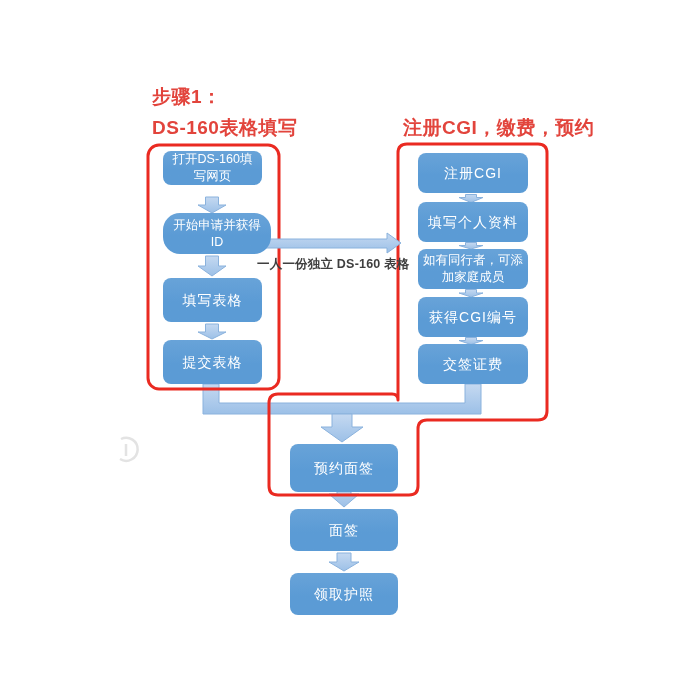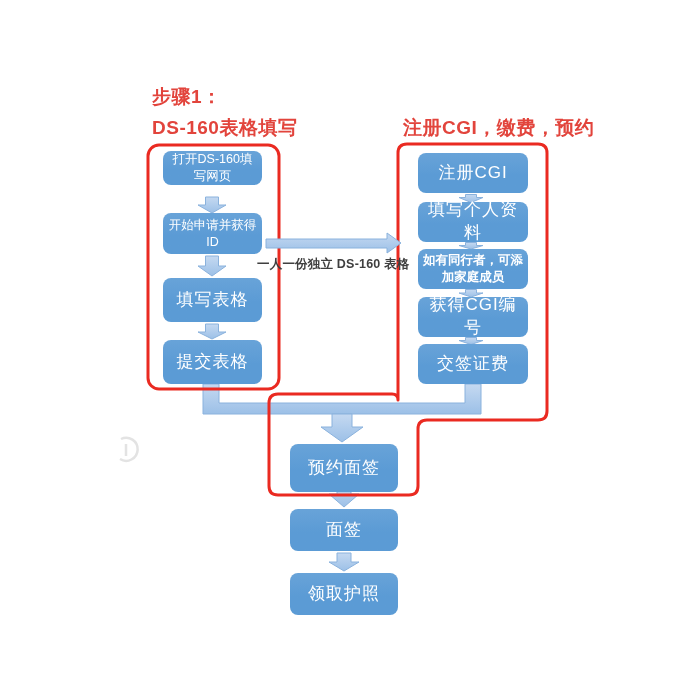--- a/index.html
+++ b/index.html
@@ -22,21 +22,21 @@
   .gstop1{stop-color:var(--c-connector-top,#c5d9f1);}
   .gstop2{stop-color:var(--c-connector-bottom,#9cc0e7);}
   .redline{fill:none;stroke:var(--c-red-outline,#ea2a21);stroke-width:3;stroke-linejoin:round;}
   .wmark{fill:none;stroke:var(--c-watermark,#e3e3e3);stroke-width:2.5;}
   .hdr{position:absolute;z-index:4;color:var(--c-red-text,#e2443c);font-size:19px;font-weight:bold;white-space:nowrap;letter-spacing:0.5px;}
   .fbox{position:absolute;z-index:3;background:linear-gradient(180deg,
         color-mix(in srgb, var(--c-box-blue,#5b9bd5) 92%, #ffffff) 0%,
         var(--c-box-blue,#5b9bd5) 55%);
         background-color:var(--c-box-blue,#5b9bd5);
         border-radius:8px;display:flex;align-items:center;justify-content:center;
-        color:var(--c-box-text,#fff);font-size:17px;text-align:center;
+        color:var(--c-box-text,#fff);font-size:14px;text-align:center;
         line-height:1.35;padding:2px 5px;box-sizing:border-box;letter-spacing:1px;}
   .fbox.small-text{font-size:12.5px;letter-spacing:0;}
   .ann{position:absolute;z-index:4;color:var(--c-annotation-text,#3f3f3f);font-size:12.5px;
        font-weight:bold;white-space:nowrap;letter-spacing:0.2px;}
 </style>
 </head>
 <body>
 
 <div id="stage">
 
@@ -73,27 +73,27 @@
              Q 269 378 278 378 H 392 Q 398 378 398 384 Z"></path>
 
     <polygon class="conn" points="266,223 387,223 387,217 401,227 387,237 387,232 266,232"></polygon>
   </svg>
 
   <div class="hdr" style="left:152px;top:68px;">步骤1：</div>
   <div class="hdr" style="left:152px;top:99px;">DS-160表格填写</div>
   <div class="hdr" style="left:403px;top:99px;">注册CGI，缴费，预约</div>
 
   <div class="fbox small-text" style="left:163px;top:135px;width:99px;height:34px;">打开DS-160填写网页</div>
-  <div class="fbox small-text" style="left:163px;top:197px;width:99px;height:41px;">开始申请并获得ID</div>
+  <div class="fbox small-text" style="left:163px;top:197px;width:108px;height:41px;border-radius:17px;">开始申请并获得ID</div>
   <div class="fbox" style="left:163px;top:262px;width:99px;height:44px;">填写表格</div>
   <div class="fbox" style="left:163px;top:324px;width:99px;height:44px;">提交表格</div>
 
   <div class="fbox" style="left:418px;top:137px;width:110px;height:40px;">注册CGI</div>
   <div class="fbox" style="left:418px;top:186px;width:110px;height:40px;">填写个人资料</div>
-  <div class="fbox small-text" style="left:418px;top:233px;width:110px;height:40px;font-weight:bold;">如有同行者，可添加家庭成员</div>
+  <div class="fbox small-text" style="left:418px;top:233px;width:110px;height:40px;">如有同行者，可添加家庭成员</div>
   <div class="fbox" style="left:418px;top:281px;width:110px;height:40px;">获得CGI编号</div>
   <div class="fbox" style="left:418px;top:328px;width:110px;height:40px;">交签证费</div>
 
   <div class="fbox" style="left:290px;top:428px;width:108px;height:48px;">预约面签</div>
   <div class="fbox" style="left:290px;top:493px;width:108px;height:42px;">面签</div>
   <div class="fbox" style="left:290px;top:557px;width:108px;height:42px;text-align:center;">领取护照</div>
 
   <div class="ann" style="left:257px;top:240px;">一人一份独立 DS-160 表格</div>
 
 </div>

